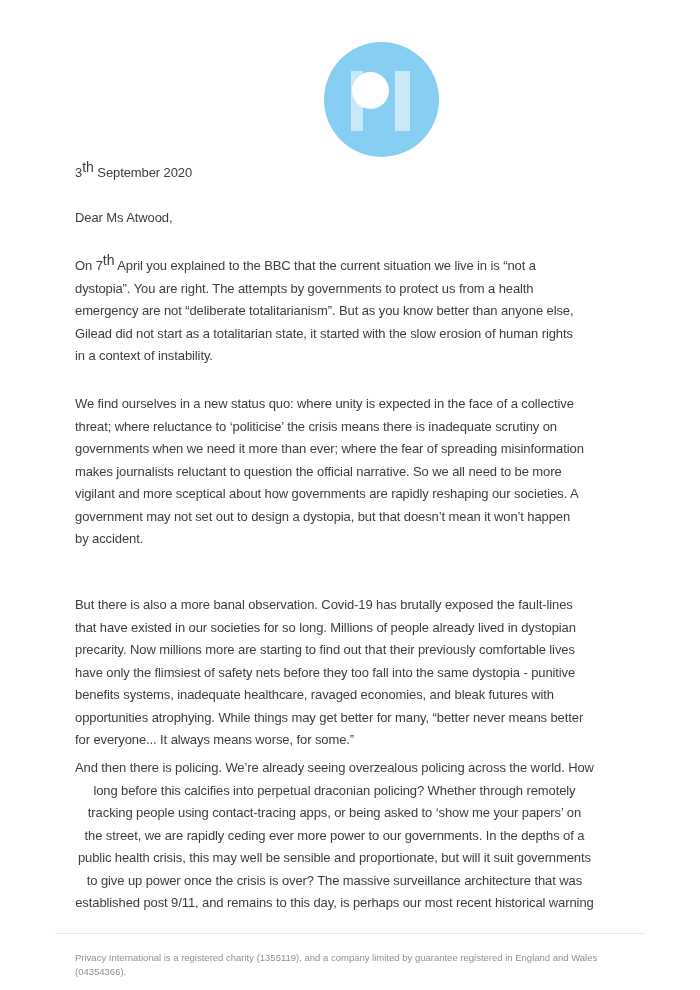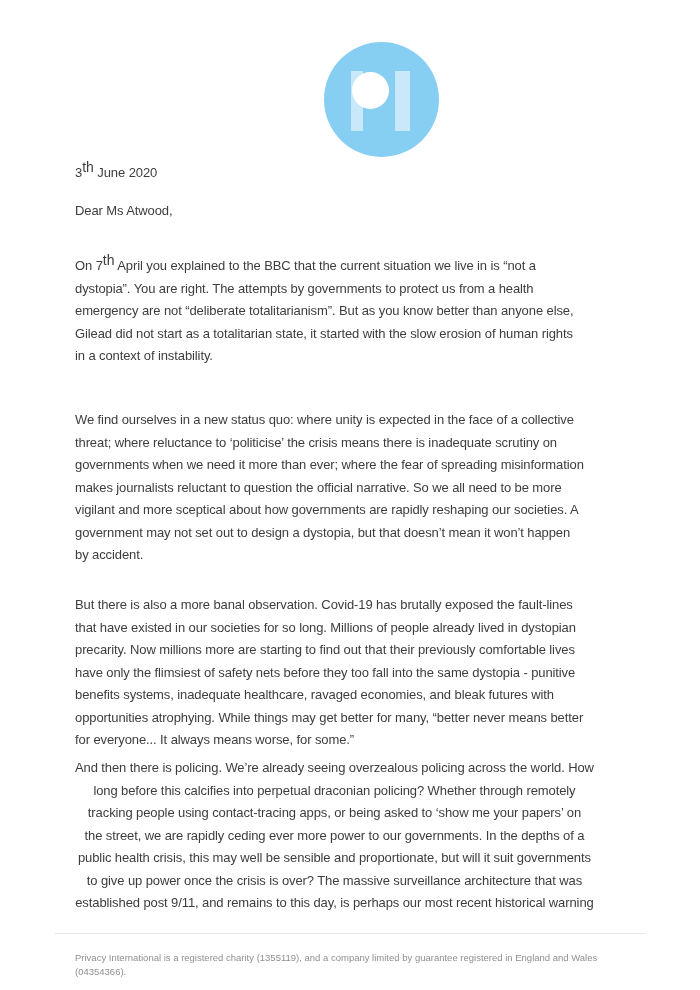--- a/index.html
+++ b/index.html
@@ -68,23 +68,23 @@
     color: #3d3d3d;
     white-space: pre;
   }
   sup.ord {
     font-size: 14px;
     line-height: 0;
     letter-spacing: 0;
     vertical-align: super;
   }
   .date-line   { top: 162px; }
-  .salutation  { top: 200px; }
+  .salutation  { top: 207px; }
   .para-1 { top: 255px; }
-  .para-2 { top: 409px; }
+  .para-2 { top: 393px; }
   .para-3 { top: 594px; }
   .para-4 { top: 757px; text-align: center; }
   
   .footer-rule {
     position: absolute;
     left: 55px;
     top: 933px;
     width: 590px;
     height: 1px;
     background: #e6e6e6;
@@ -105,21 +105,21 @@
 
 <div class="page">
 
   <div class="logo">
     <span class="sr-only">PI</span>
     <div class="p-stem"></div>
     <div class="p-bowl"></div>
     <div class="i-bar"></div>
   </div>
 
-  <div class="textline date-line"><span>3</span><sup class="ord">th</sup><span> June 2020</span></div>
+  <div class="textline date-line"><span>3</span><sup class="ord">th</sup><span> September 2020</span></div>
 
   <div class="textline salutation">Dear Ms Atwood,</div>
 
   <div class="para para-1"><span>On 7</span><sup class="ord">th</sup><span> April you explained to the BBC that the current situation we live in is “not a
 dystopia”. You are right. The attempts by governments to protect us from a health
 emergency are not “deliberate totalitarianism”. But as you know better than anyone else,
 Gilead did not start as a totalitarian state, it started with the slow erosion of human rights
 in a context of instability.</span></div>
 
   <div class="para para-2">We find ourselves in a new status quo: where unity is expected in the face of a collective

